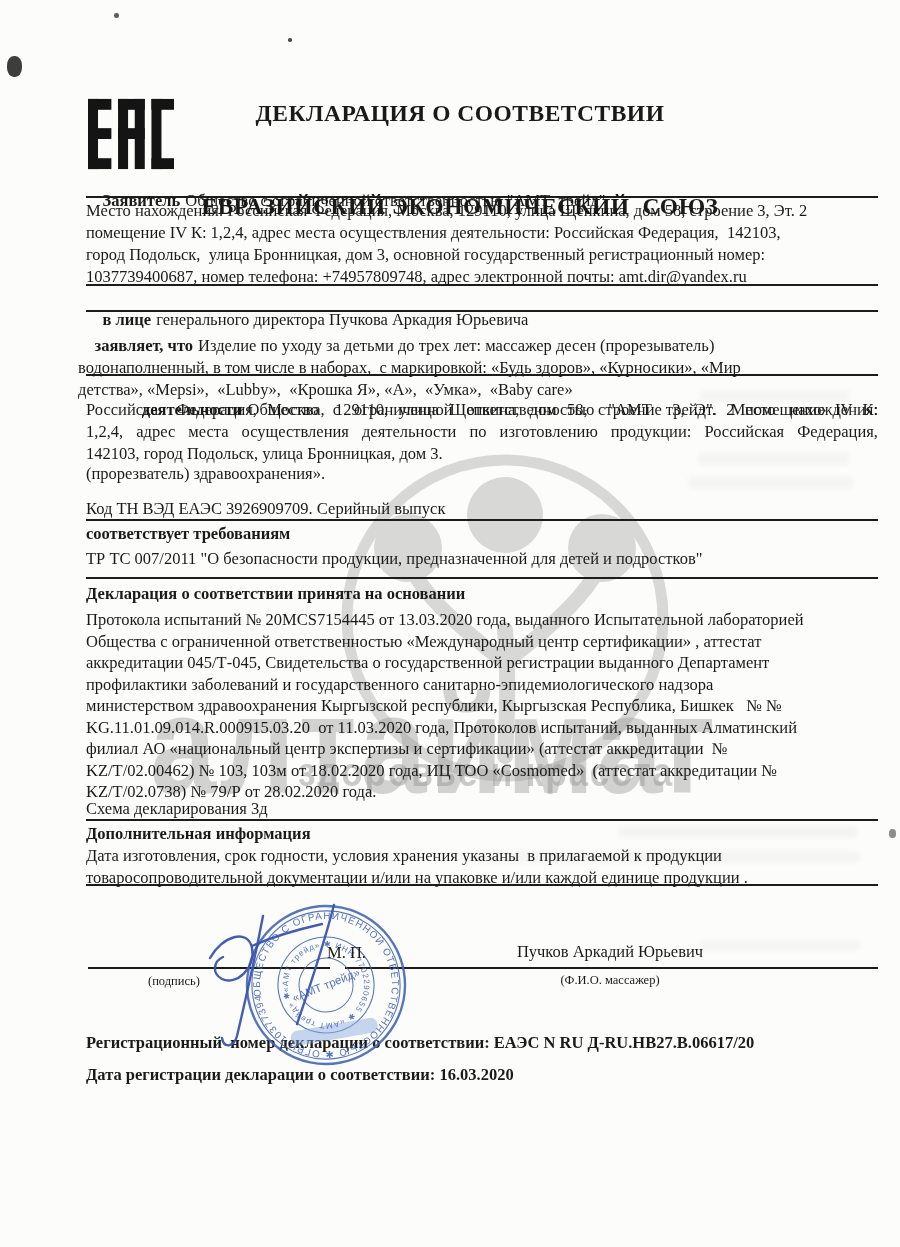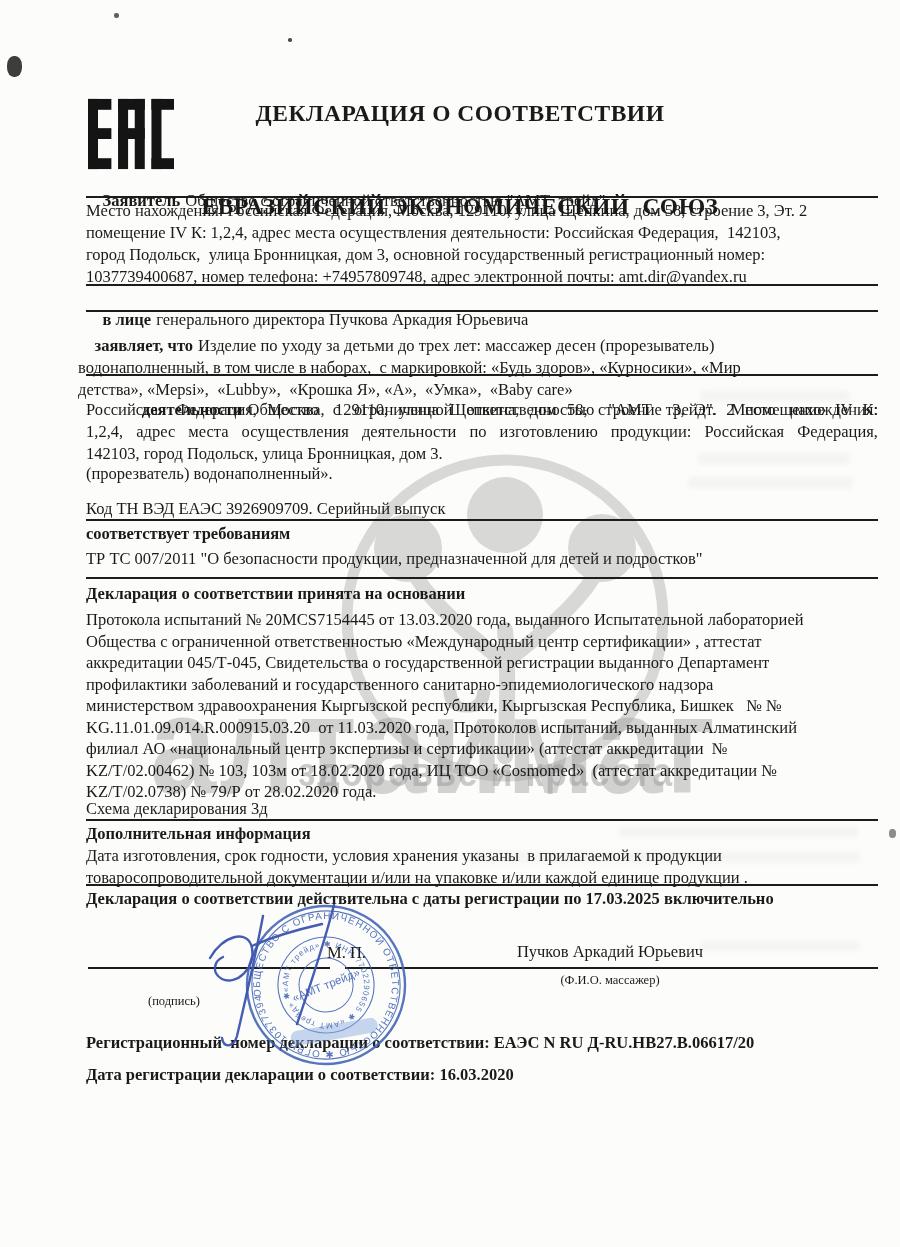--- a/index.html
+++ b/index.html
@@ -104,21 +104,21 @@
 водонаполненный, в том числе в наборах,  с маркировкой: «Будь здоров», «Курносики», «Мир
 детства», «Mepsi»,  «Lubby»,  «Крошка Я», «А»,  «Умка»,  «Baby care»</span>
   </div>
   <div class="hr" style="top:374px;"></div>
 
   <div class="abs t txt jline" style="left:86px;top:377px;width:792px;">
     <b class="lbl">деятельности</b><span>Общество с ограниченной ответственностью "АМТ трейд". Место нахождения:</span>
   </div>
   <div class="abs t txt jl" style="left:86px;top:399px;width:792px;"><div>Российская Федерация, Москва, 129110, улица Щепкина, дом 58, строение 3, Эт. 2 помещение IV К:</div><div>1,2,4, адрес места осуществления деятельности по изготовлению продукции: Российская Федерация,</div><div class="last">142103, город Подольск, улица Бронницкая, дом 3.</div></div>
 
-  <div class="abs t txt jl" style="left:86px;top:462px;width:792px;line-height:23px;"><div class="last">(прорезватель) водонаполненный».</div></div>
+  <div class="abs t txt jl" style="left:86px;top:462px;width:792px;line-height:23px;"><div class="last">(прорезватель) здравоохранения».</div></div>
 
   <div class="abs t txt" style="left:86px;top:498px;width:800px;">Код ТН ВЭД ЕАЭС 3926909709. Серийный выпуск</div>
   <div class="hr" style="top:519px;"></div>
 
   <div class="abs t txt b" style="left:86px;top:523px;width:800px;">соответствует требованиям</div>
   <div class="abs t txt" style="left:86px;top:548px;width:800px;">ТР ТС 007/2011 "О безопасности продукции, предназначенной для детей и подростков"</div>
   <div class="hr" style="top:577px;"></div>
 
   <div class="abs t txt b" style="left:86px;top:583px;width:800px;">Декларация о соответствии принята на основании</div>
   <div class="abs t txt" style="left:86px;top:609px;width:802px;line-height:21.5px;">Протокола испытаний № 20MCS7154445 от 13.03.2020 года, выданного Испытательной лабораторией
@@ -131,24 +131,23 @@
 KZ/T/02.00462) № 103, 103м от 18.02.2020 года, ИЦ ТОО «Cosmomed»  (аттестат аккредитации №
 KZ/T/02.0738) № 79/Р от 28.02.2020 года.</div>
   <div class="abs t txt" style="left:86px;top:798px;width:800px;">Схема декларирования 3д</div>
   <div class="hr" style="top:819px;"></div>
 
   <div class="abs t txt b" style="left:86px;top:823px;width:800px;">Дополнительная информация</div>
   <div class="abs t txt" style="left:86px;top:845px;width:802px;">Дата изготовления, срок годности, условия хранения указаны  в прилагаемой к продукции
 товаросопроводительной документации и/или на упаковке и/или каждой единице продукции .</div>
   <div class="hr" style="top:884px;"></div>
 
-  <div class="abs t txt b" style="left:86px;top:888px;width:802px;">Декларация о соответствии действительна с даты регистрации по 17.03.2025 включительно</div>
 
   <div class="sigline" style="left:88px;top:967px;width:242px;"></div>
-  <div class="abs cap txt" style="left:148px;top:974px;margin-top:20px;">(подпись)</div>
+  <div class="abs cap txt" style="left:148px;top:974px;">(подпись)</div>
   <div class="abs t mp" style="left:327px;top:942px;">М. П.</div>
   <div class="sigline" style="left:345px;top:967px;width:533px;"></div>
   <div class="abs t txt" style="left:440px;top:941px;width:340px;text-align:center;">Пучков Аркадий Юрьевич</div>
   <div class="abs cap txt" style="left:440px;top:973px;width:340px;text-align:center;">(Ф.И.О. массажер)</div>
 
   <svg class="overlay-svg" width="900" height="1247" viewBox="0 0 900 1247">
     <defs>
       <path id="ringOuter" d="M -66,0 A 66,66 0 1 1 66,0 A 66,66 0 1 1 -66,0"></path>
       <path id="ringInner" d="M -38,0 A 38,38 0 1 1 38,0 A 38,38 0 1 1 -38,0"></path>
     </defs>

